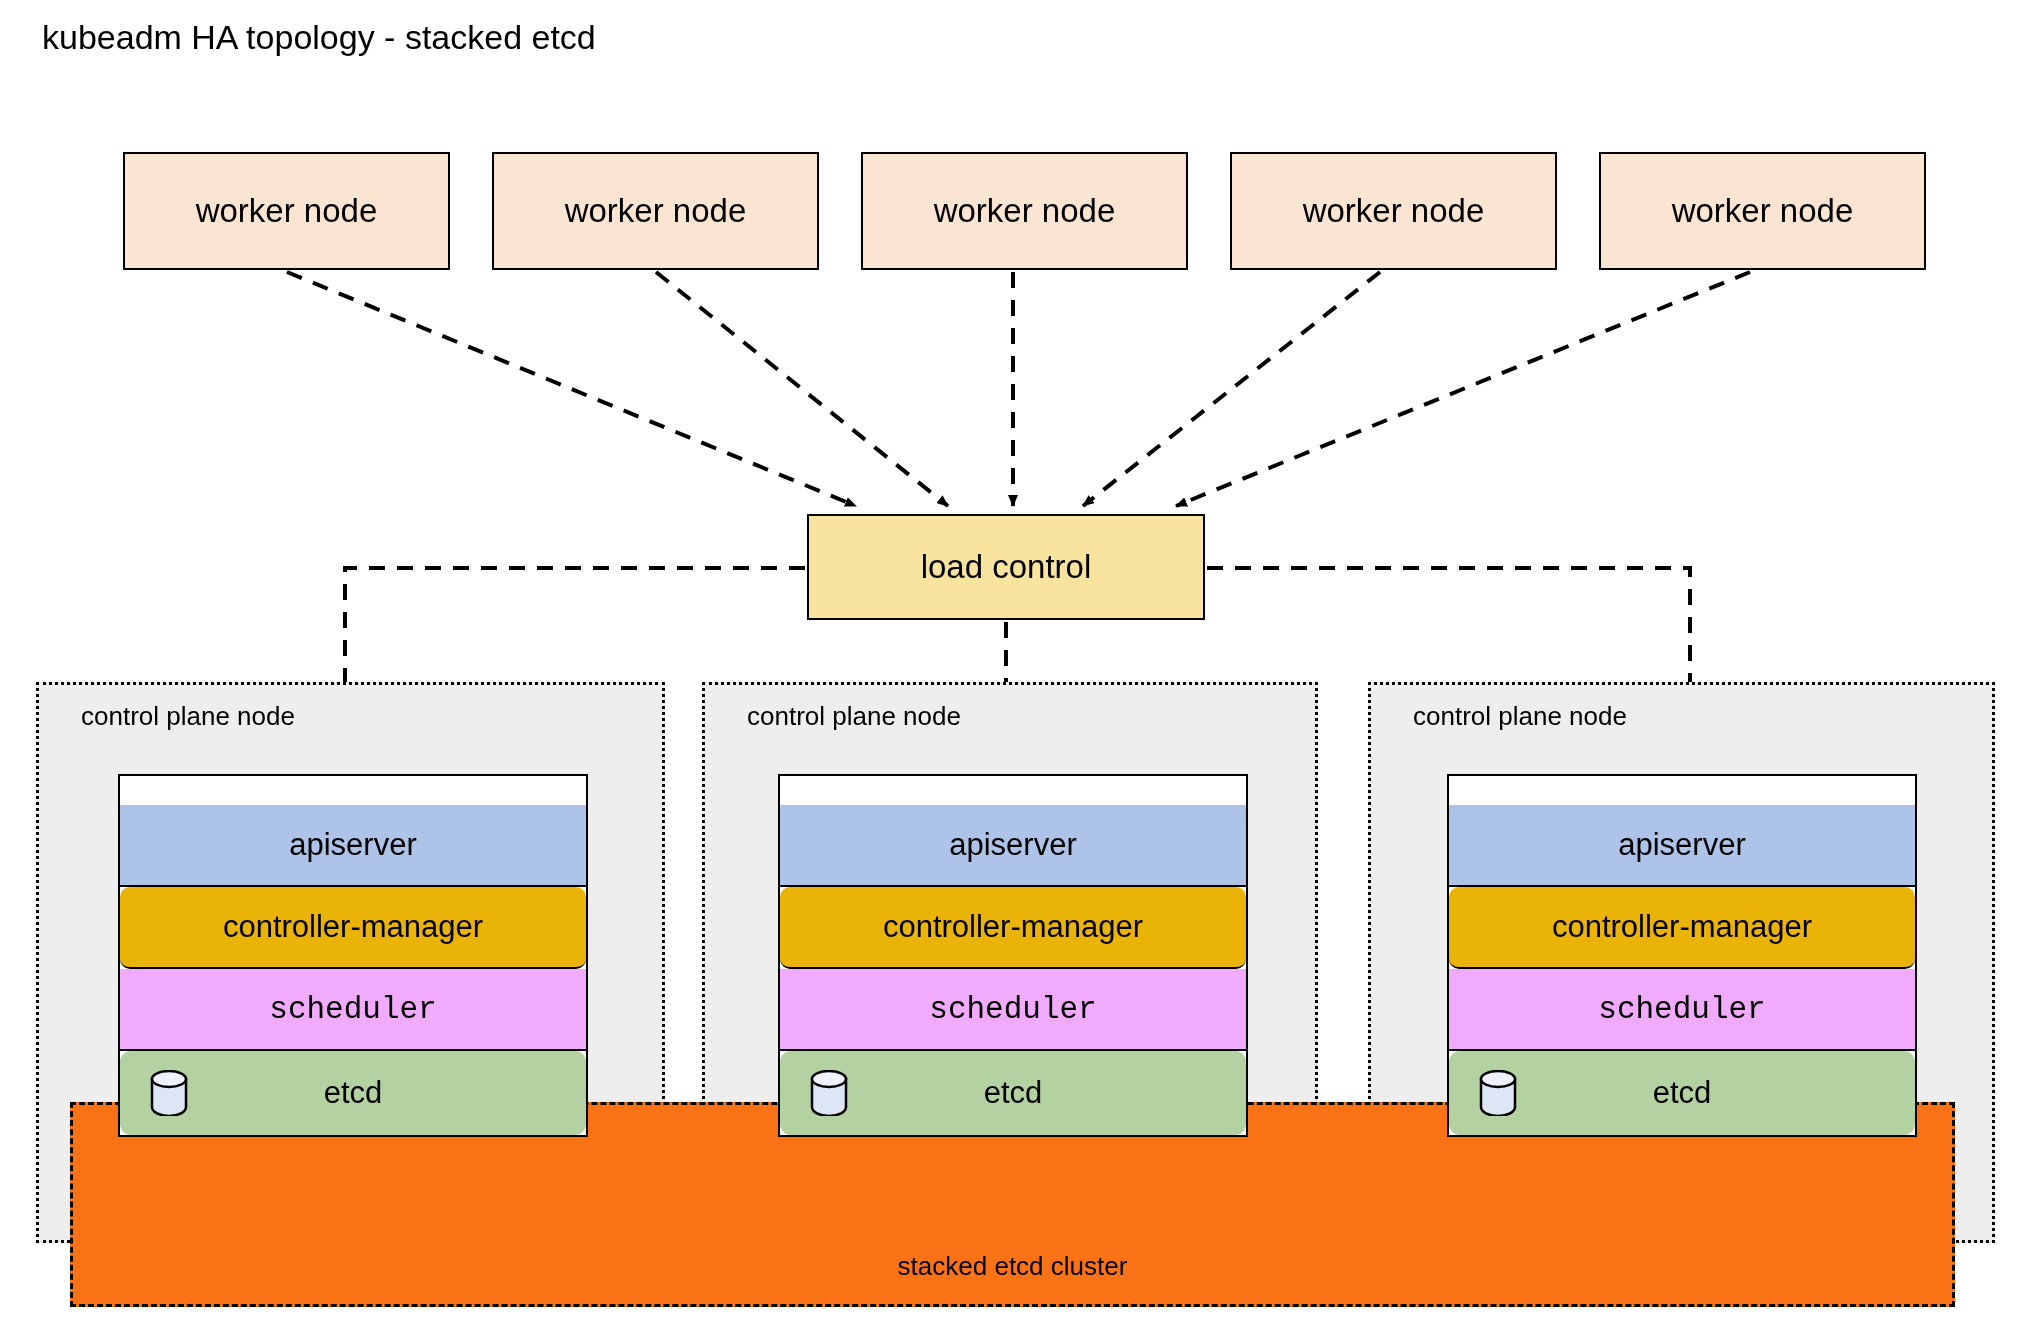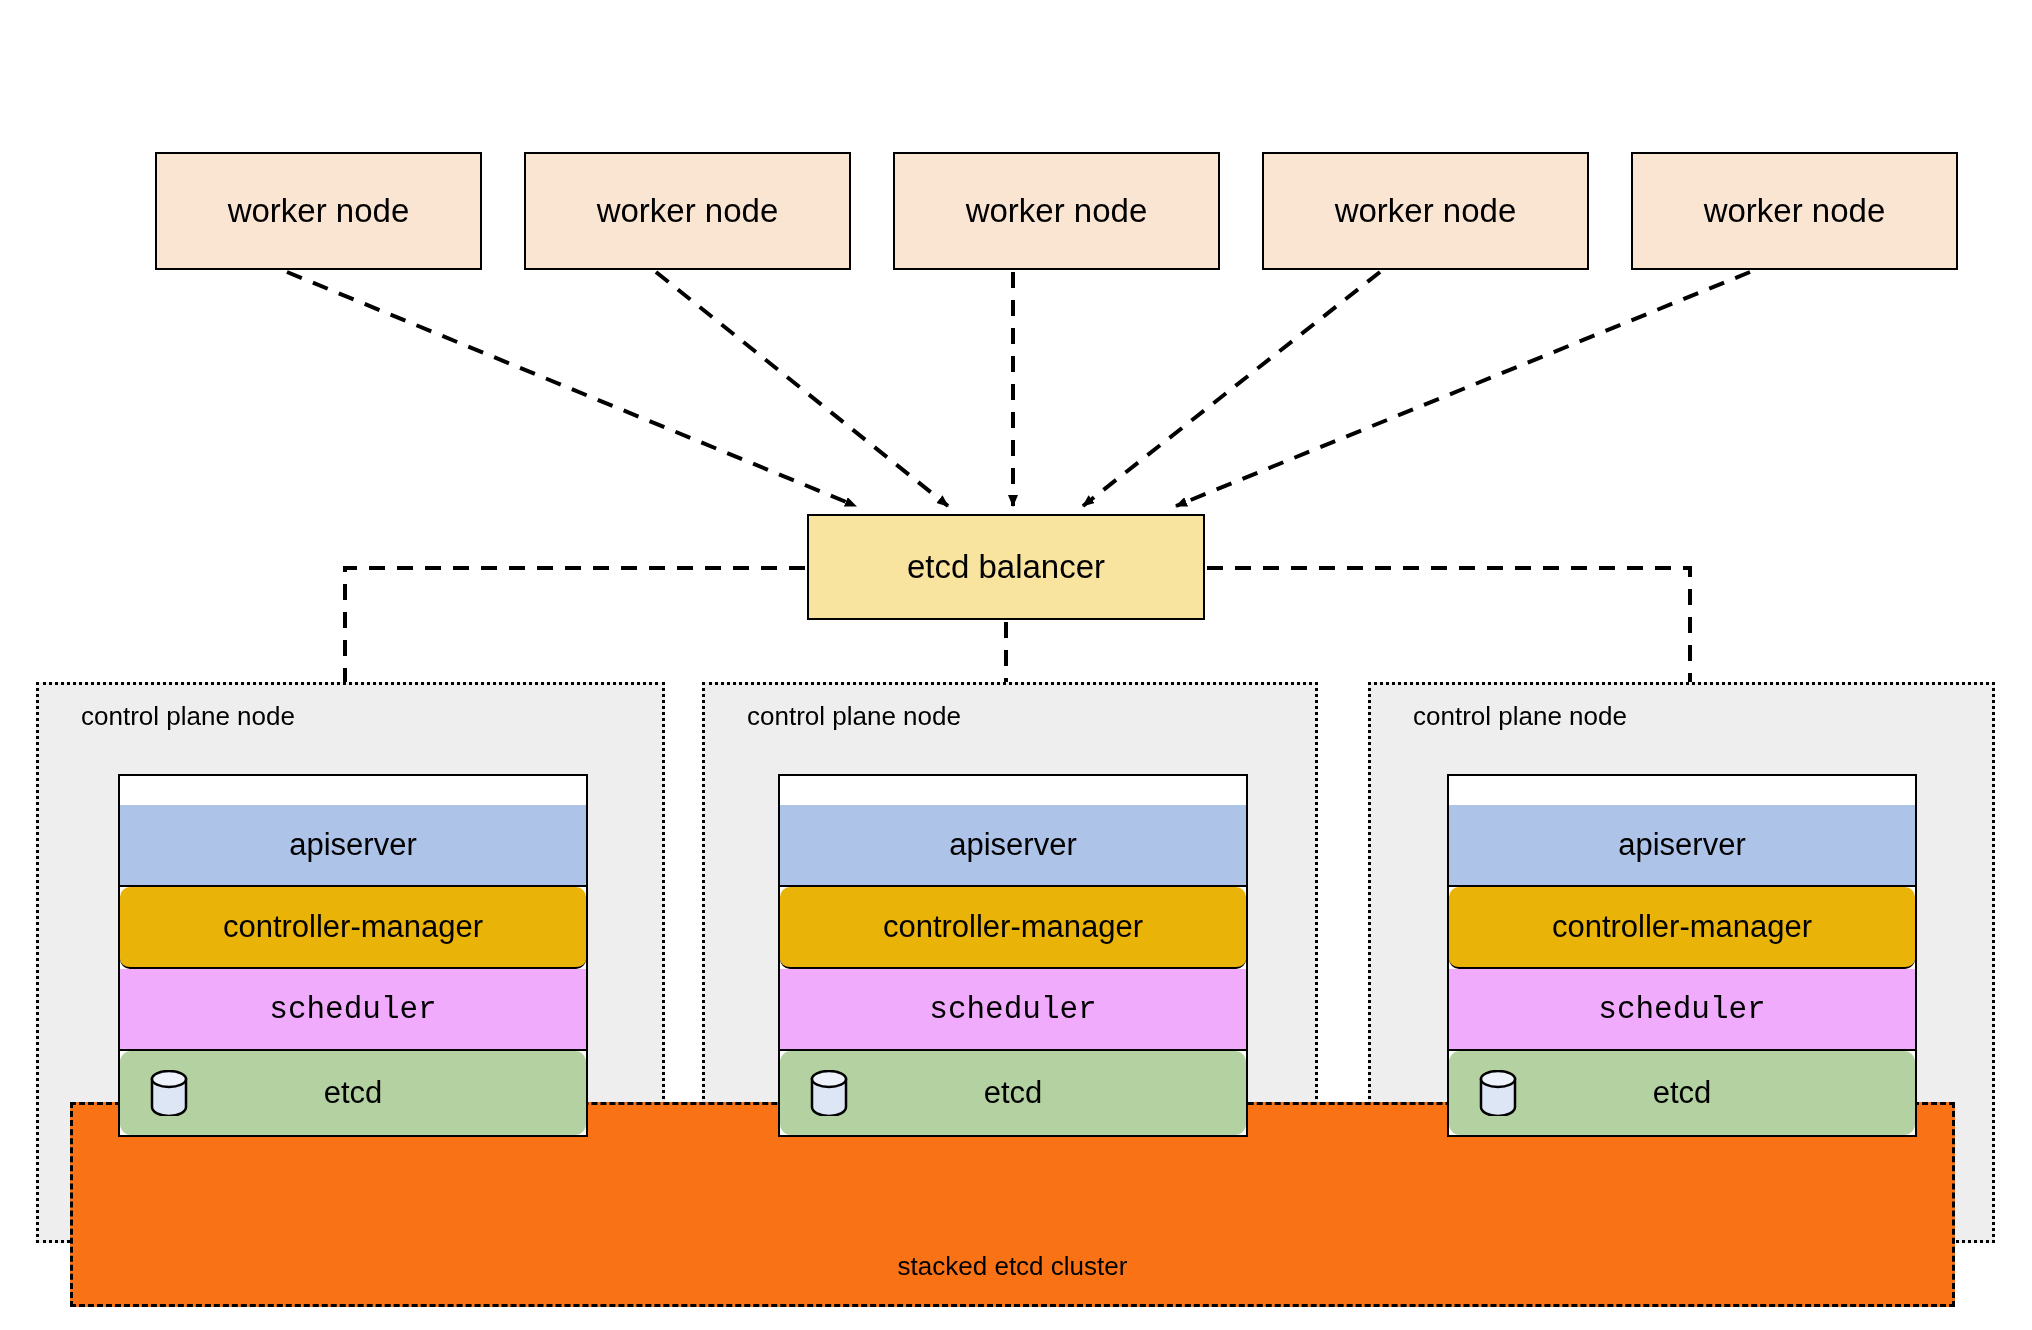--- a/index.html
+++ b/index.html
@@ -45,21 +45,20 @@
     width: 327px;
     height: 118px;
     background: #fae5d3;
     border: 2px solid #000000;
     box-sizing: border-box;
     display: flex;
     align-items: center;
     justify-content: center;
     font-size: 33px;
     color: #000000;
-    margin-left: 32px;
   }
 
   
   .load-balancer {
     position: absolute;
     left: 807px;
     top: 514px;
     width: 398px;
     height: 106px;
     background: #f8e39f;
@@ -188,30 +187,31 @@
       <path d="M1260,815 L1277,815 L1277,1137 L1260,1137"></path>
       <path d="M1277,815 L1260,815" marker-end="url(#arrowhead-left)"></path>
       <path d="M1277,1137 L1260,1137" marker-end="url(#arrowhead-left)"></path>
 
       <path d="M1929,815 L1946,815 L1946,1137 L1929,1137"></path>
       <path d="M1946,815 L1929,815" marker-end="url(#arrowhead-left)"></path>
       <path d="M1946,1137 L1929,1137" marker-end="url(#arrowhead-left)"></path>
     </g>
   </svg>
 
+  <div class="diagram-title">kubeadm HA topology - stacked etcd</div>
 
   <div>
     <div class="worker-node" style="left:123px">worker node</div>
     <div class="worker-node" style="left:492px">worker node</div>
     <div class="worker-node" style="left:861px">worker node</div>
     <div class="worker-node" style="left:1230px">worker node</div>
     <div class="worker-node" style="left:1599px">worker node</div>
   </div>
 
-  <div class="load-balancer">etcd balancer</div>
+  <div class="load-balancer">load control</div>
 
   <div class="control-plane" style="left:36px; width:629px">
     <div class="control-plane-label">control plane node</div>
   </div>
   <div class="control-plane" style="left:702px; width:616px">
     <div class="control-plane-label">control plane node</div>
   </div>
   <div class="control-plane" style="left:1368px; width:627px">
     <div class="control-plane-label">control plane node</div>
   </div>

